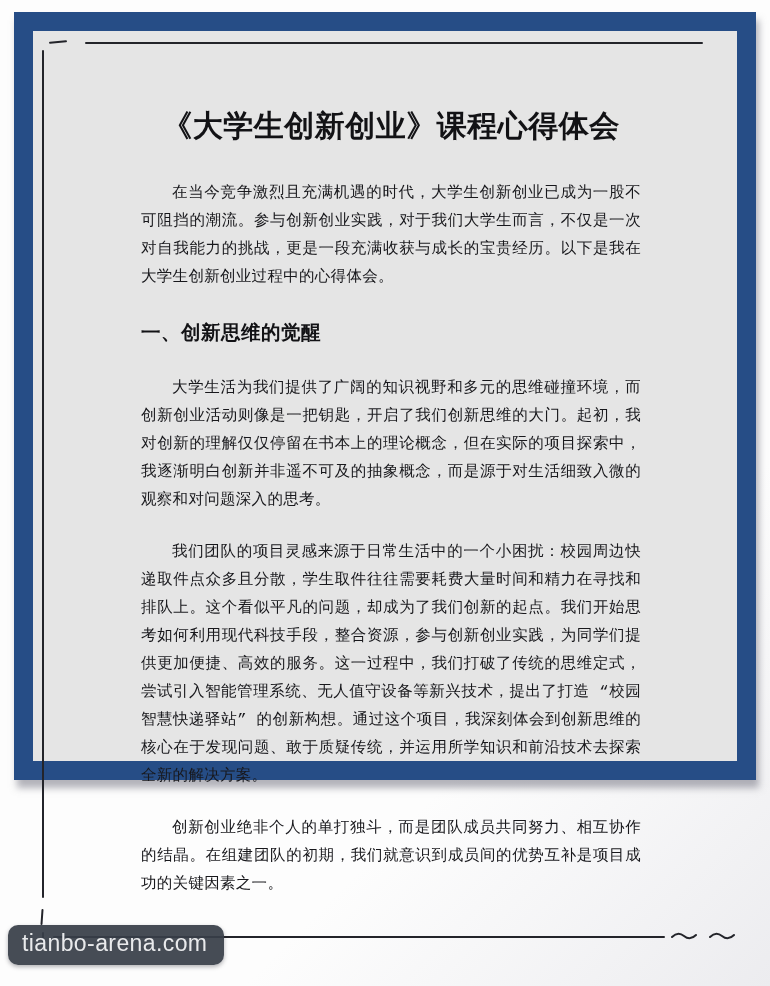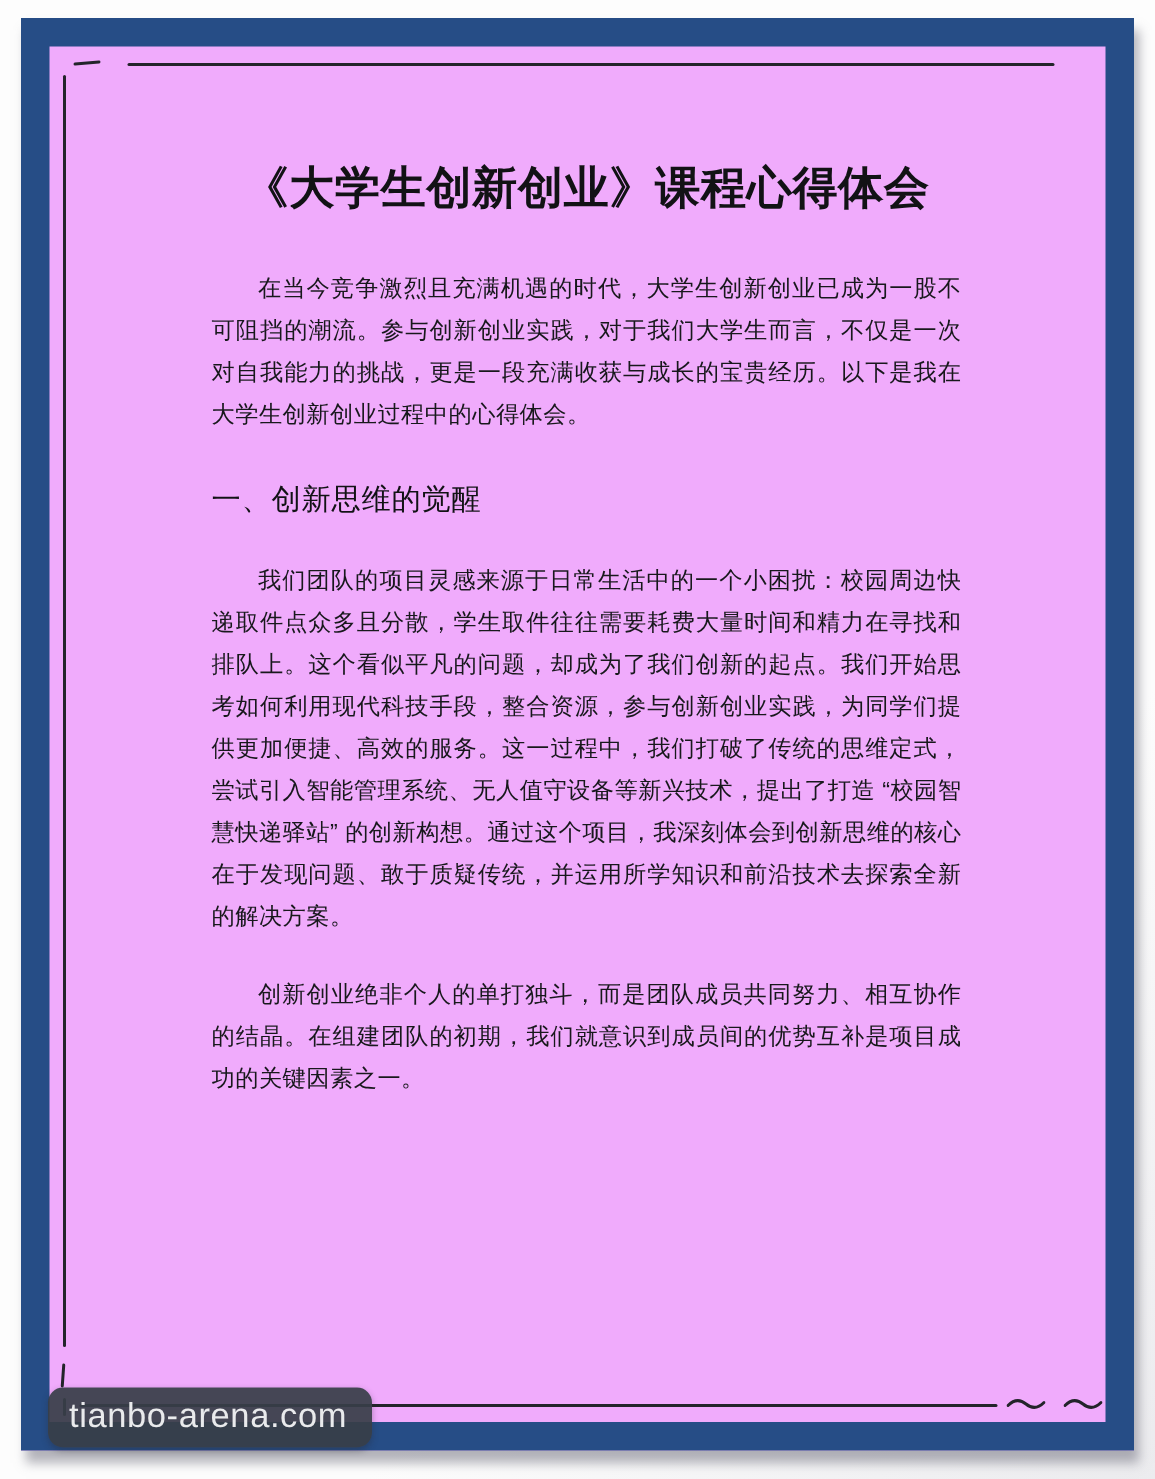--- a/index.html
+++ b/index.html
@@ -7,24 +7,24 @@
     width: 770px; height: 986px;
     overflow: hidden;
     font-family: "Liberation Sans", "DejaVu Sans", sans-serif;
     background: linear-gradient(135deg, #fdfdfd 70%, #ececef 100%);
   }
   .stage { position: relative; width: 770px; height: 986px; }
 
   .frame {
     position: absolute;
     left: 14px; top: 12px;
-    width: 742px; height: 955px;
+    width: 742px; height: 768px;
     box-sizing: border-box;
     border: 19px solid #264d86;
-    background: #f0abfc;
+    background: #e5e5e5;
     box-shadow: 3px 8px 7px rgba(105,105,120,0.5);
   }
 
   .paper {
     position: relative;
     width: 100%; height: 100%;
     box-sizing: border-box;
     padding: 76px 96px 0 108px;
   }
 
@@ -59,33 +59,34 @@
     letter-spacing: 1px;
   }
   .body-text {
     margin: 16px 0 24px 0;
     font-size: 15.5px;
     line-height: 28px;
     letter-spacing: 0.3px;
     color: #18181c;
     text-align: justify;
     text-indent: 2em;
+    font-family: Liberation Mono, monospace;
   }
   .intro { margin-top: 34px; }
   .sec-heading {
     margin: 28px 0 28px 0;
     font-size: 19.5px;
-    font-weight: 400;
+    font-weight: 700;
     color: #121215;
     letter-spacing: 0.5px;
   }
 
   .watermark {
     position: absolute;
-    left: 32px; top: 925px;
+    left: 8px; top: 925px;
     z-index: 5;
     background: rgba(56,62,72,0.93);
     border-radius: 10px;
     padding: 5px 17px 8px 14px;
     box-shadow: 0 2px 4px rgba(40,40,50,0.35);
   }
   .watermark span {
     font-size: 23px;
     color: #e9eaec;
     letter-spacing: 0.4px;
@@ -115,20 +116,21 @@
         </svg>
       </div>
 
       <h1 class="doc-title">《大学生创新创业》课程心得体会</h1>
 
 
       <p class="body-text intro">在当今竞争激烈且充满机遇的时代，大学生创新创业已成为一股不可阻挡的潮流。参与创新创业实践，对于我们大学生而言，不仅是一次对自我能力的挑战，更是一段充满收获与成长的宝贵经历。以下是我在大学生创新创业过程中的心得体会。</p>
 
       <h2 class="sec-heading">一、创新思维的觉醒</h2>
 
+      <p class="body-text">大学生活为我们提供了广阔的知识视野和多元的思维碰撞环境，而创新创业活动则像是一把钥匙，开启了我们创新思维的大门。起初，我对创新的理解仅仅停留在书本上的理论概念，但在实际的项目探索中，我逐渐明白创新并非遥不可及的抽象概念，而是源于对生活细致入微的观察和对问题深入的思考。</p>
 
       <p class="body-text">我们团队的项目灵感来源于日常生活中的一个小困扰：校园周边快递取件点众多且分散，学生取件往往需要耗费大量时间和精力在寻找和排队上。这个看似平凡的问题，却成为了我们创新的起点。我们开始思考如何利用现代科技手段，整合资源，参与创新创业实践，为同学们提供更加便捷、高效的服务。这一过程中，我们打破了传统的思维定式，尝试引入智能管理系统、无人值守设备等新兴技术，提出了打造 “校园智慧快递驿站” 的创新构想。通过这个项目，我深刻体会到创新思维的核心在于发现问题、敢于质疑传统，并运用所学知识和前沿技术去探索全新的解决方案。</p>
 
 
       <p class="body-text">创新创业绝非个人的单打独斗，而是团队成员共同努力、相互协作的结晶。在组建团队的初期，我们就意识到成员间的优势互补是项目成功的关键因素之一。</p>
 
     </div>
   </div>
 
   <div class="watermark">

